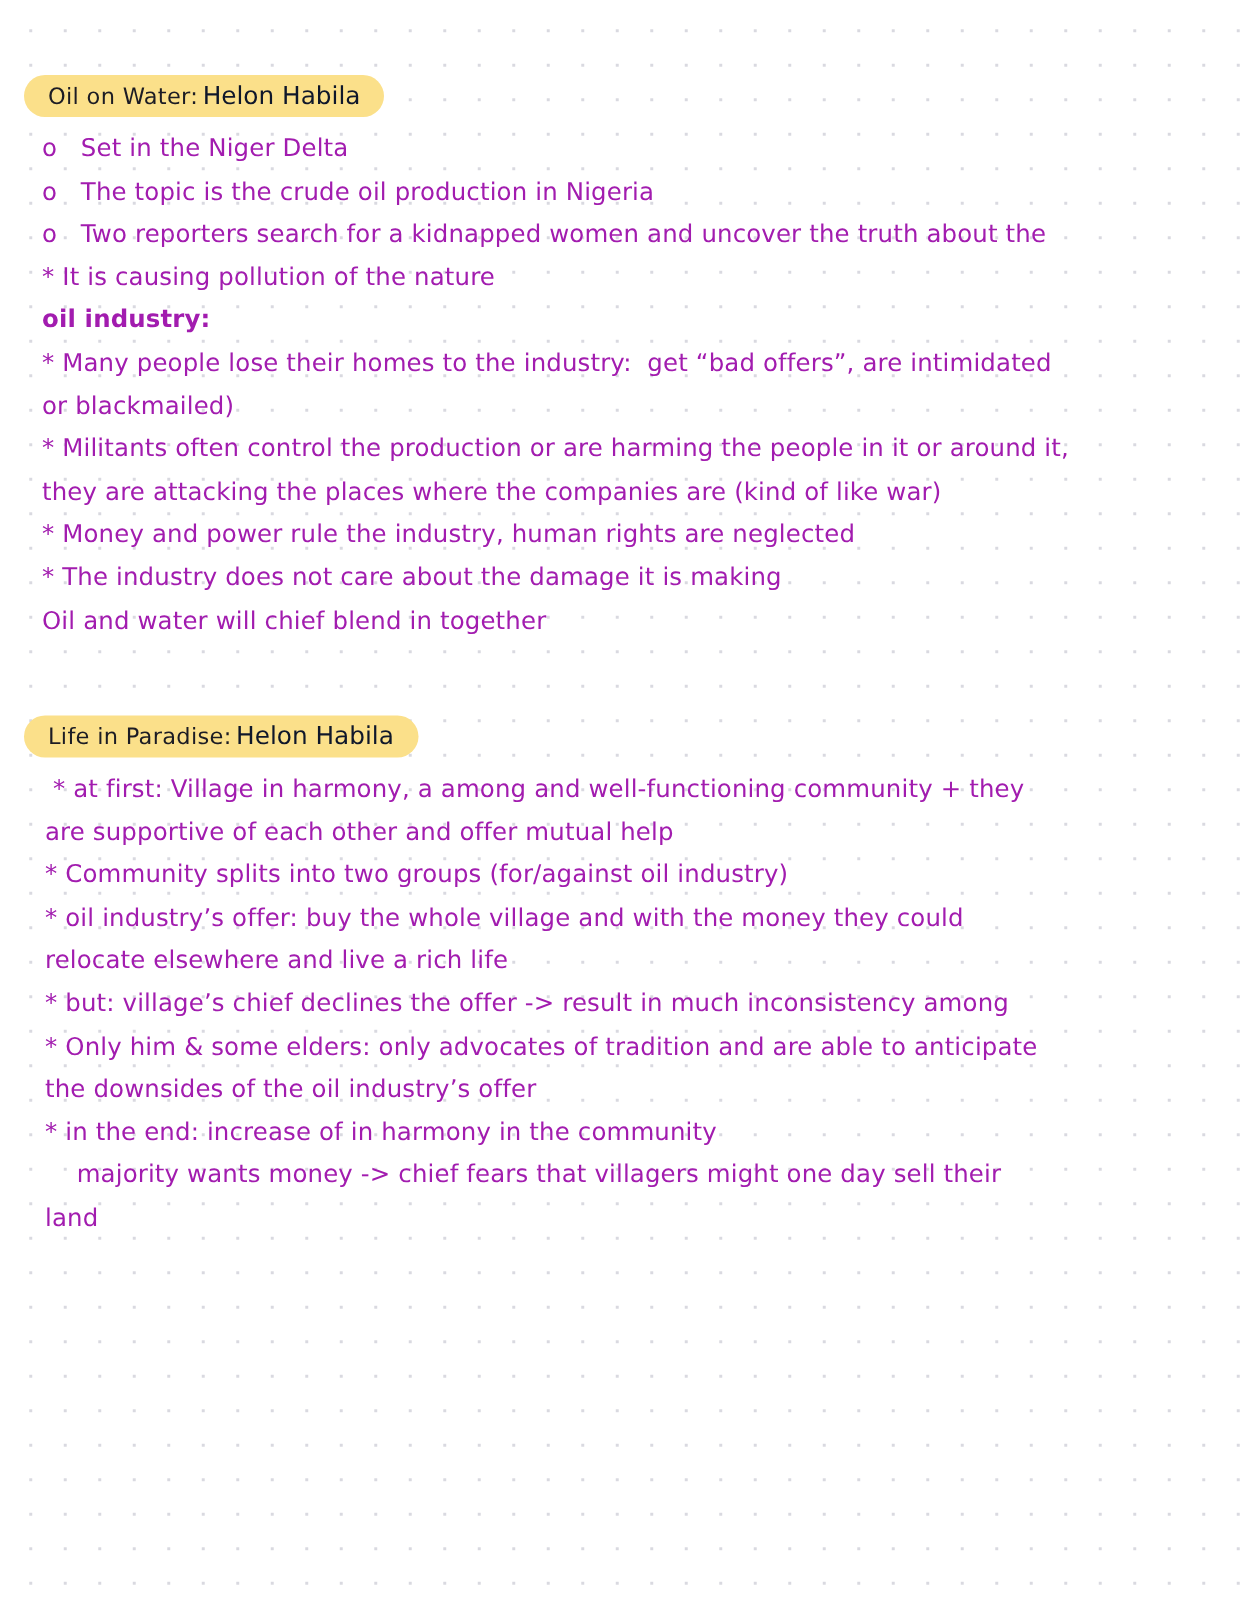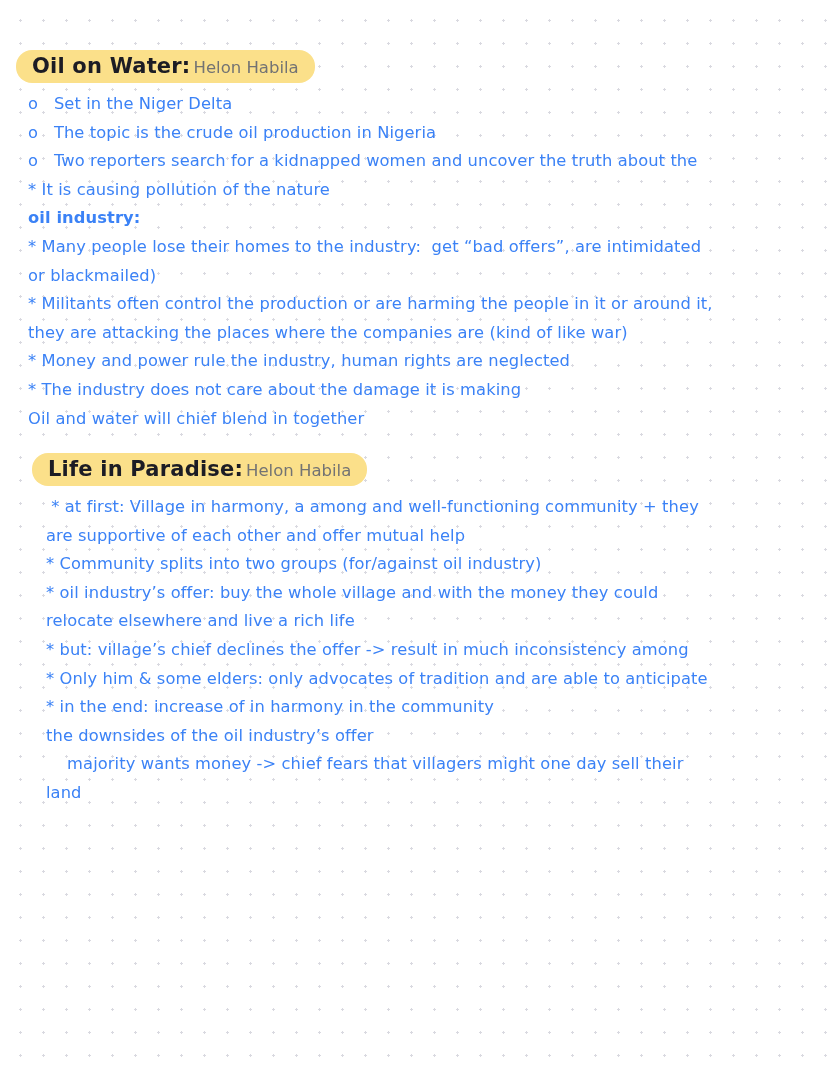--- a/index.html
+++ b/index.html
@@ -38,40 +38,40 @@
   }
   .heading-wrap {
     display: inline-block;
     background: #fbe08a;
     border-radius: 16px;
     padding: 4px 16px 5px 16px;
     margin-left: 16px;
     white-space: nowrap;
   }
   .heading-title {
-    font-size: 21px;
-    font-weight: bold;
+    font-size: 15px;
+    font-weight: normal;
     letter-spacing: 0.2px;
     color: #1c1c24;
   }
   .heading-author {
     font-size: 16.5px;
     font-weight: normal;
-    color: #737373;
+    color: #0f172a;
     margin-left: 3px;
   }
   .lines {
     margin-top: 7px;
     padding-left: 28px;
     padding-right: 30px;
   }
   .line {
     font-size: 16.3px;
     line-height: 28.6px;
-    color: #3b82f6;
+    color: #a21caf;
     letter-spacing: 0.1px;
     white-space: pre-wrap;
   }
   .line.bold {
     font-weight: bold;
   }
   #block-oil .lines {
     padding-left: 28px;
   }
   #block-life .lines {
@@ -97,31 +97,31 @@
       <div class="line">* Many people lose their homes to the industry:  get “bad offers”, are intimidated</div>
       <div class="line">or blackmailed)</div>
       <div class="line">* Militants often control the production or are harming the people in it or around it,</div>
       <div class="line">they are attacking the places where the companies are (kind of like war)</div>
       <div class="line">* Money and power rule the industry, human rights are neglected</div>
       <div class="line">* The industry does not care about the damage it is making</div>
       <div class="line">Oil and water will chief blend in together</div>
     </div>
   </div>
 
-  <div class="note-block" id="block-life" style="top:453px;padding-left:16px;">
+  <div class="note-block" id="block-life" style="top:477px;">
     <div class="heading-wrap">
       <span class="heading-title">Life in Paradise:</span><span class="heading-author">Helon Habila</span>
     </div>
     <div class="lines">
       <div class="line"> * at first: Village in harmony, a among and well-functioning community + they</div>
       <div class="line">are supportive of each other and offer mutual help</div>
       <div class="line">* Community splits into two groups (for/against oil industry)</div>
       <div class="line">* oil industry’s offer: buy the whole village and with the money they could</div>
       <div class="line">relocate elsewhere and live a rich life</div>
       <div class="line">* but: village’s chief declines the offer -&gt; result in much inconsistency among</div>
       <div class="line">* Only him &amp; some elders: only advocates of tradition and are able to anticipate</div>
+      <div class="line">the downsides of the oil industry’s offer</div>
       <div class="line">* in the end: increase of in harmony in the community</div>
-      <div class="line">the downsides of the oil industry’s offer</div>
       <div class="line">    majority wants money -&gt; chief fears that villagers might one day sell their</div>
       <div class="line">land</div>
     </div>
   </div>
 </div>
 
 </body></html>

